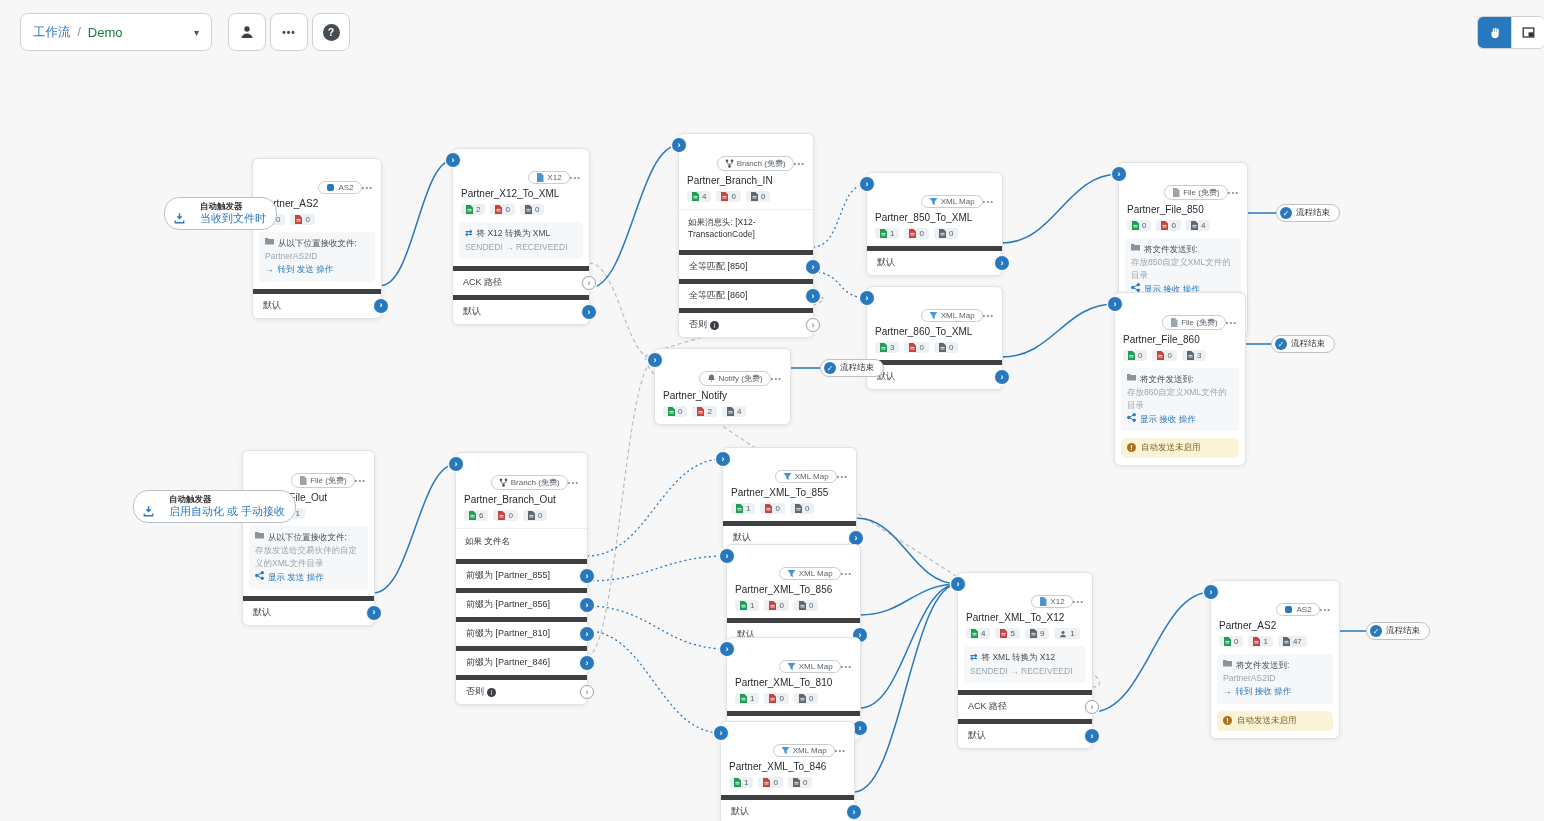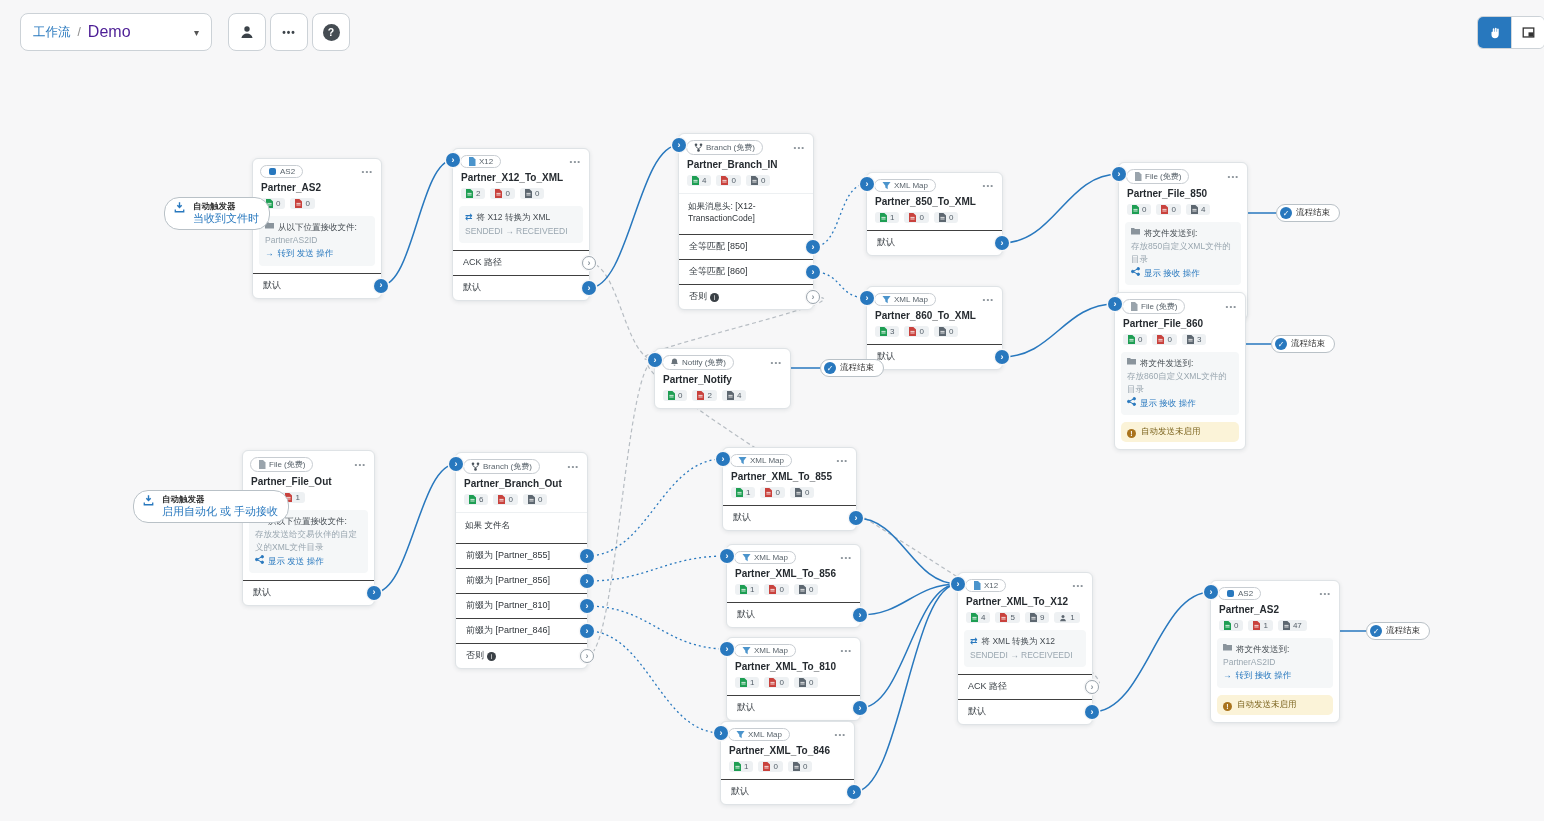--- a/index.html
+++ b/index.html
@@ -11,21 +11,21 @@
     font-family:"Liberation Sans","DejaVu Sans",sans-serif;}
   #canvas{position:relative;width:1544px;height:821px}
   #edges{position:absolute;left:0;top:0;z-index:0}
 
   
   .crumb{position:absolute;left:20px;top:13px;width:192px;height:38px;background:#fff;
     border:1px solid #ccd2d7;border-radius:8px;display:flex;align-items:center;
     padding:0 12px;gap:7px;z-index:5;cursor:pointer}
   .c-root{color:var(--accent);font-size:12.5px}
   .c-sep{color:#888;font-size:12px}
-  .c-cur{color:#4c1d95;font-size:16px}
+  .c-cur{color:#15803d;font-size:13px}
   .caret{margin-left:auto;color:#555;font-size:10px}
   .tbtn{position:absolute;top:13px;width:38px;height:38px;background:#fff;border:1px solid #ccd2d7;
     border-radius:8px;display:flex;align-items:center;justify-content:center;z-index:5;cursor:pointer}
   .dots{color:#3b4248;font-size:10px;letter-spacing:1px;font-weight:700}
   .qm{width:17px;height:17px;border-radius:50%;background:#454c52;color:#fff;font-size:10.5px;
     font-weight:700;display:inline-flex;align-items:center;justify-content:center}
   .search{position:absolute;left:672px;top:14px;width:480px;height:37px;background:#fff;
     border:1px solid #d3d8dc;border-radius:8px;display:flex;align-items:center;padding:0 12px;gap:8px;z-index:5}
   .search input{border:none;outline:none;flex:1;font-size:12.5px;color:#333;background:transparent;
     font-family:"Liberation Sans","DejaVu Sans",sans-serif}
@@ -33,52 +33,52 @@
   .tools{position:absolute;left:1477px;top:16px;display:flex;z-index:5;border-radius:6px;
     overflow:hidden;border:1px solid #ccd2d7;background:#fff}
   .tool{width:33px;height:31px;border:none;background:#fff;display:flex;align-items:center;
     justify-content:center;cursor:pointer}
   .tool.active{background:var(--accent)}
   .tool + .tool{border-left:1px solid #d3d8dc}
 
   
   .node{position:absolute;background:#fff;border:1px solid #dfe3e6;border-radius:6px;
     box-shadow:0 1px 4px rgba(31,45,61,.10);z-index:2;color:#333}
-  .nhead{display:flex;align-items:center;justify-content:space-between;padding:6px 8px 1px 7px}
+  .nhead{display:flex;align-items:center;justify-content:flex-end;padding:22px 8px 1px 7px}
   .npill{display:inline-flex;align-items:center;gap:3px;border:1px solid #c8cdd2;border-radius:9px;
     padding:1px 7px;font-size:8px;color:#5a646c;background:#fff;white-space:nowrap}
   .nmenu{color:#8a9299;font-size:8px;letter-spacing:1px;cursor:pointer;line-height:1}
-  .ntitle{font-weight:700;font-size:10px;color:#262b30;padding:3px 8px 1px}
+  .ntitle{font-weight:400;font-size:10px;color:#262b30;padding:3px 8px 1px}
   .ncounts{display:flex;gap:5px;padding:4px 8px 7px}
   .chip{display:inline-flex;align-items:center;gap:3px;background:#eef1f3;border-radius:3px;
     padding:1px 5px;font-size:8px;color:#55606a}
   .ninfo{margin:0 6px 7px;background:#f5f7f8;border-radius:4px;padding:5px 6px;font-size:8.5px;line-height:1.55}
   .il{display:flex;align-items:flex-start;gap:4px;color:#454c52}
   .il.muted{color:#9aa7b0}
   .il.link{color:var(--accent);cursor:pointer}
-  .nwarn{display:flex;align-items:flex-end;gap:5px;margin:0 6px 7px;background:var(--warn-bg);
+  .nwarn{display:flex;align-items:center;gap:5px;margin:0 6px 7px;background:var(--warn-bg);
     border-radius:5px;padding:4px 6px;font-size:8.5px;color:var(--warn-fg)}
   .wdot{width:9px;height:9px;border-radius:50%;background:#a9731d;color:#fff;font-size:7px;font-weight:700;
     display:inline-flex;align-items:center;justify-content:center;flex:none}
   .ncond{border-top:1px solid #edf0f2;padding:7px 9px 11px;font-size:8.5px;color:#3a4046}
-  .nrow{position:relative;border-top:1px solid #404040;padding:5px 10px 6px;font-size:9px;color:#3a4046}
+  .nrow{position:relative;border-top:5px solid #404040;padding:5px 10px 6px;font-size:9px;color:#3a4046}
   .nrow b,.ncond b{font-weight:400;color:#2e3338}
   .idot{width:9px;height:9px;border-radius:50%;background:#3a4046;color:#fff;font-size:6.5px;
     display:inline-flex;align-items:center;justify-content:center;margin-left:3px;vertical-align:-1px}
   .port{position:absolute;right:-7px;top:50%;margin-top:-7px;width:14px;height:14px;border-radius:50%;
     background:var(--accent);color:#fff;display:flex;align-items:center;justify-content:center;
     font-size:9px;font-weight:700;box-shadow:0 0 0 1.5px #f7f7f8;cursor:pointer;line-height:1}
   .port.gray{background:#fff;border:1px solid #9aa4ac;color:#8a949c}
   .port.in{left:-7px;right:auto;top:4px;margin-top:0}
   .ic{display:inline-flex;align-items:center;flex:none}
   .ic svg{display:block}
   .swap{color:var(--accent);font-size:9px;font-weight:700;flex:none}
 
   
-  .trigger{position:absolute;z-index:2;display:flex;align-items:flex-start;gap:7px;background:#fff;
+  .trigger{position:absolute;z-index:2;display:flex;align-items:flex-end;gap:14px;background:#fff;
     border:1px solid #b9c1c7;border-radius:15px;padding:3px 10px 4px 8px;cursor:pointer}
   .trigger .t1{display:block;font-size:8.5px;font-weight:700;color:#333;line-height:1.3}
   .trigger .t2{display:block;font-size:11px;color:var(--accent);line-height:1.2;white-space:nowrap}
   .endpill{position:absolute;z-index:2;display:flex;align-items:center;gap:4px;background:#fff;
     border:1px solid #b9c1c7;border-radius:11px;padding:2px 9px 2px 3px;font-size:8.5px;color:#333;white-space:nowrap}
   .chk{width:12px;height:12px;border-radius:50%;background:var(--accent);color:#fff;font-size:8px;
     display:inline-flex;align-items:center;justify-content:center;flex:none}
 </style>
 </head>
 <body>

